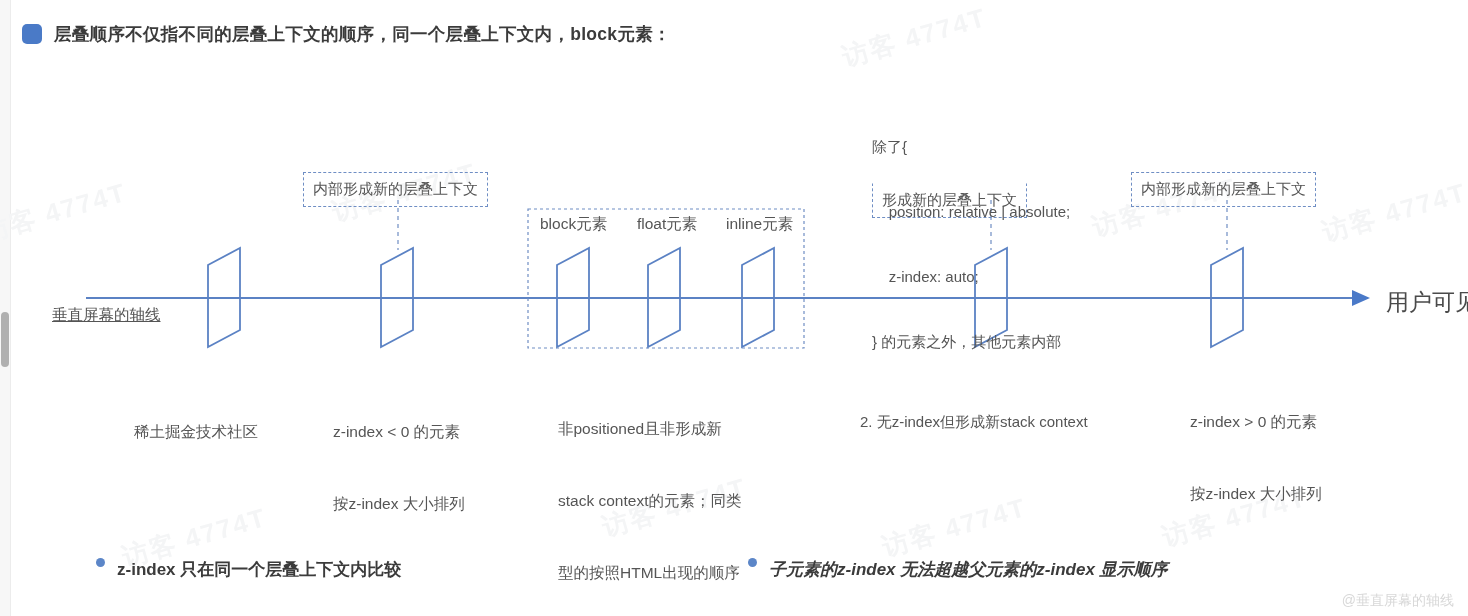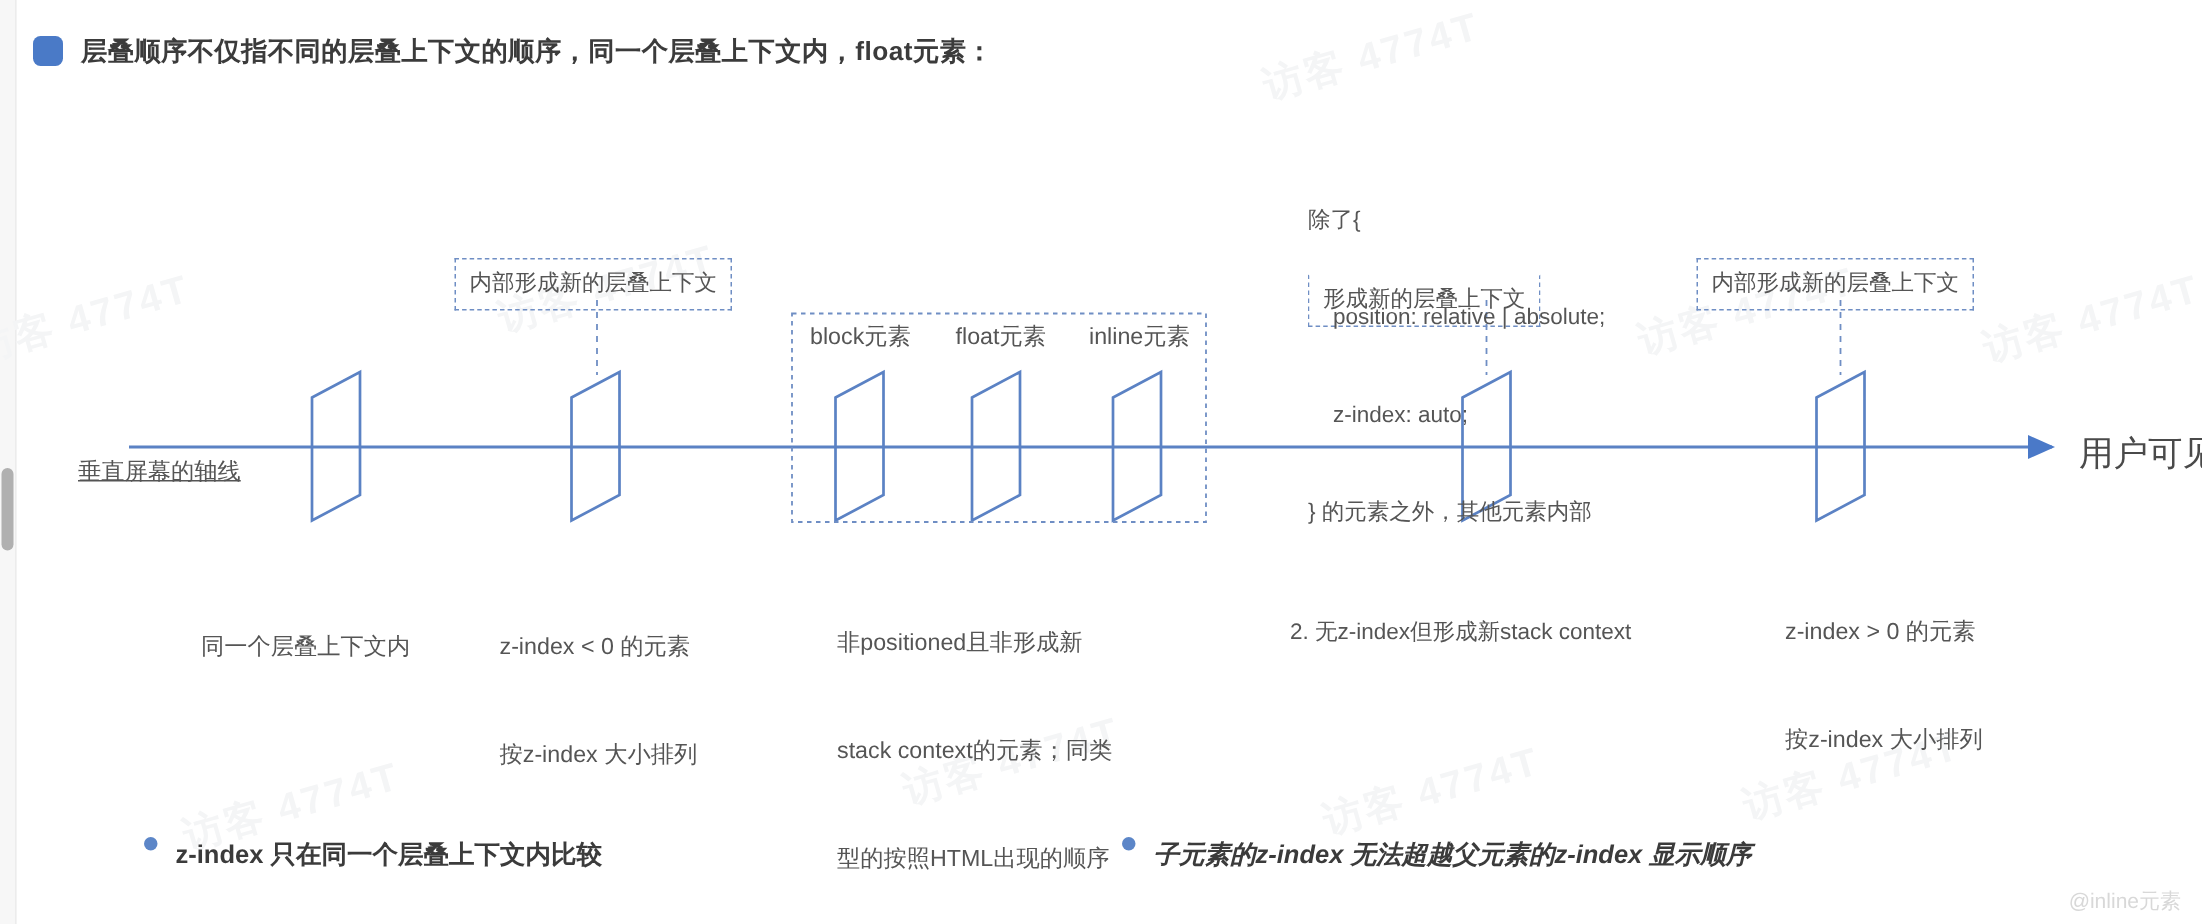--- a/index.html
+++ b/index.html
@@ -148,25 +148,25 @@
 
 <div class="wm" style="left:-20px; top:195px;">访客 4774T</div>
 <div class="wm" style="left:120px; top:520px;">访客 4774T</div>
 <div class="wm" style="left:330px; top:175px;">访客 4774T</div>
 <div class="wm" style="left:600px; top:490px;">访客 4774T</div>
 <div class="wm" style="left:840px; top:20px;">访客 4774T</div>
 <div class="wm" style="left:880px; top:510px;">访客 4774T</div>
 <div class="wm" style="left:1090px; top:190px;">访客 4774T</div>
 <div class="wm" style="left:1320px; top:195px;">访客 4774T</div>
 <div class="wm" style="left:1160px; top:500px;">访客 4774T</div>
-<div class="wm-corner">@inline元素</div>
+<div class="wm-corner">@垂直屏幕的轴线</div>
 
 <div id="heading">
   <span class="dot"></span>
-  <span class="txt">层叠顺序不仅指不同的层叠上下文的顺序，同一个层叠上下文内，float元素：</span>
+  <span class="txt">层叠顺序不仅指不同的层叠上下文的顺序，同一个层叠上下文内，block元素：</span>
 </div>
 
 <svg id="diagram-canvas" viewBox="0 0 1468 616" xmlns="http://www.w3.org/2000/svg">
   <defs>
     <marker id="arrowhead" markerWidth="9" markerHeight="8" refX="8" refY="4" orient="auto">
       <path d="M0,0 L9,4 L0,8 z" fill="#4a79c8"></path>
     </marker>
   </defs>
 
   <line x1="86" y1="298" x2="1368" y2="298" stroke="#5b82c4" stroke-width="2" marker-end="url(#arrowhead)"></line>
@@ -211,21 +211,21 @@
 </div>
 
 <div class="lbl" style="left:52px; top:303px;text-decoration:underline;">垂直屏幕的轴线</div>
 <div class="lbl" style="left:1386px; top:285px; font-size:23px; color:#4a4a4a;">用户可见</div>
 
 <div class="shape-cap" style="left:540px; top:214px;">block元素</div>
 <div class="shape-cap" style="left:637px; top:214px;">float元素</div>
 <div class="shape-cap" style="left:726px; top:214px;">inline元素</div>
 
 <div class="lbl" style="left:134px; top:372px;">
-  <div>同一个层叠上下文内</div>
+  <div>稀土掘金技术社区</div>
 </div>
 
 <div class="lbl" style="left:333px; top:372px;">
   <div>z-index &lt; 0 的元素</div>
   <div>按z-index 大小排列</div>
 </div>
 
 <div class="lbl" style="left:558px; top:369px;">
   <div>非positioned且非形成新</div>
   <div>stack context的元素；同类</div>

